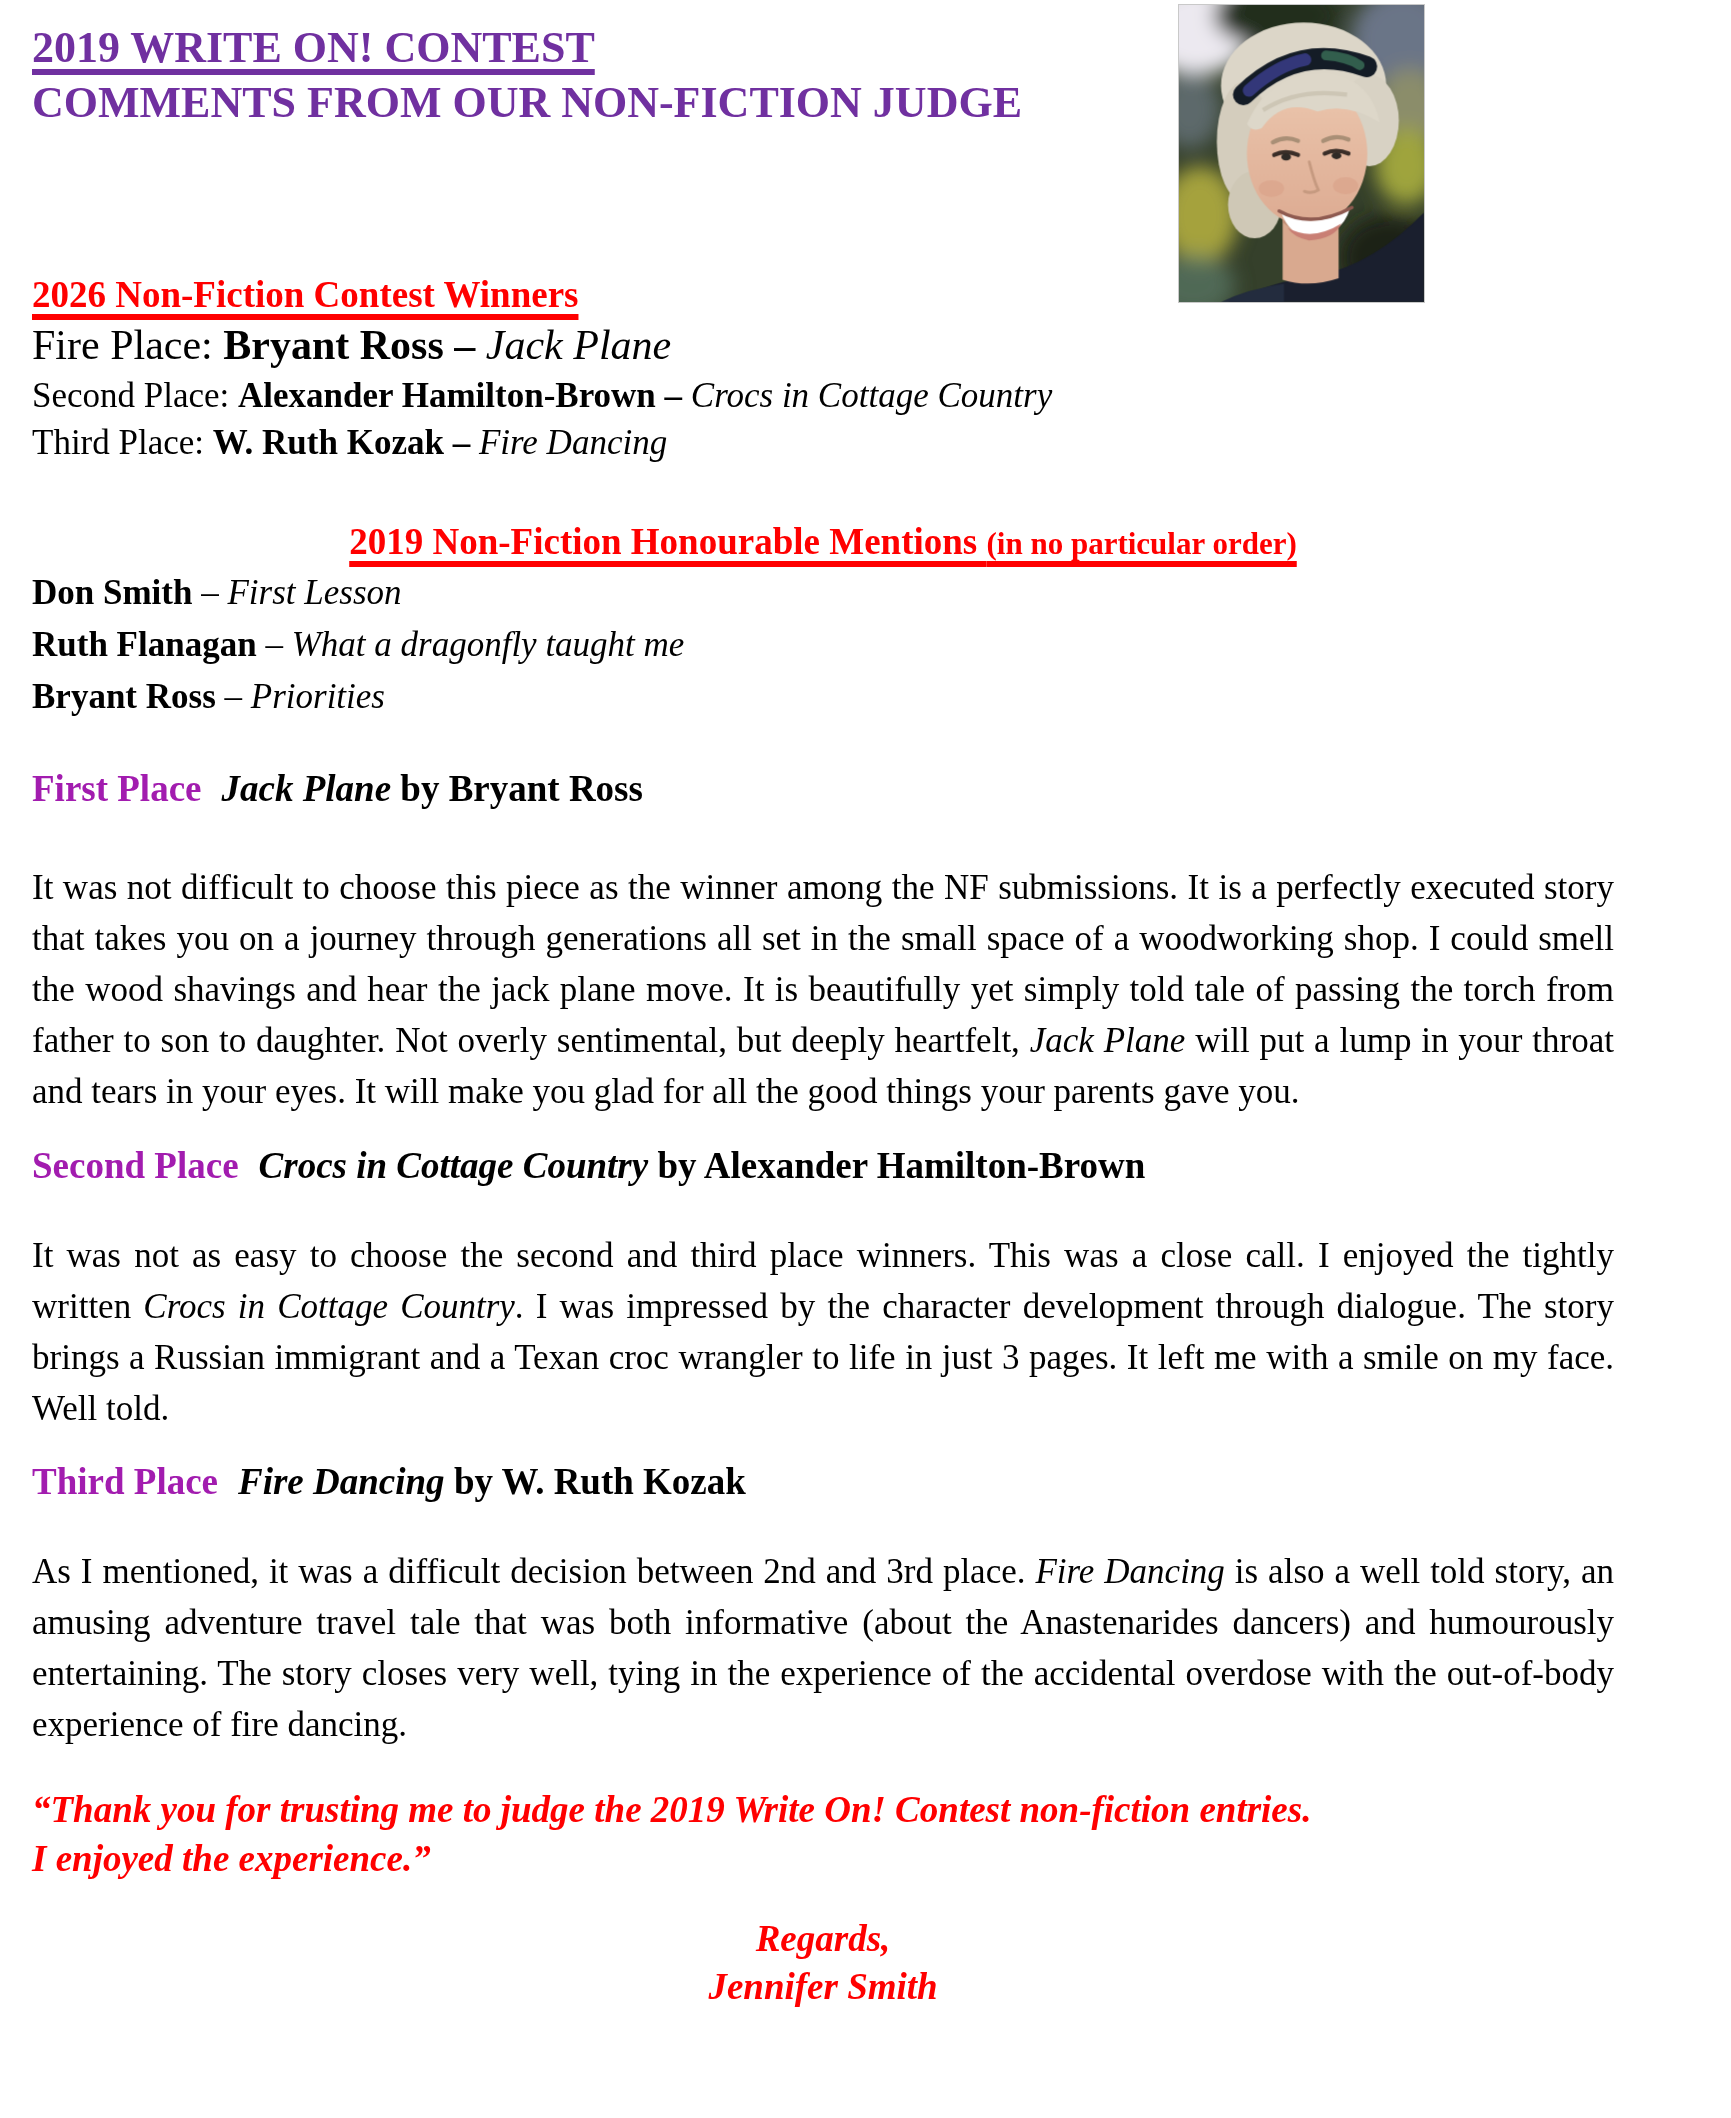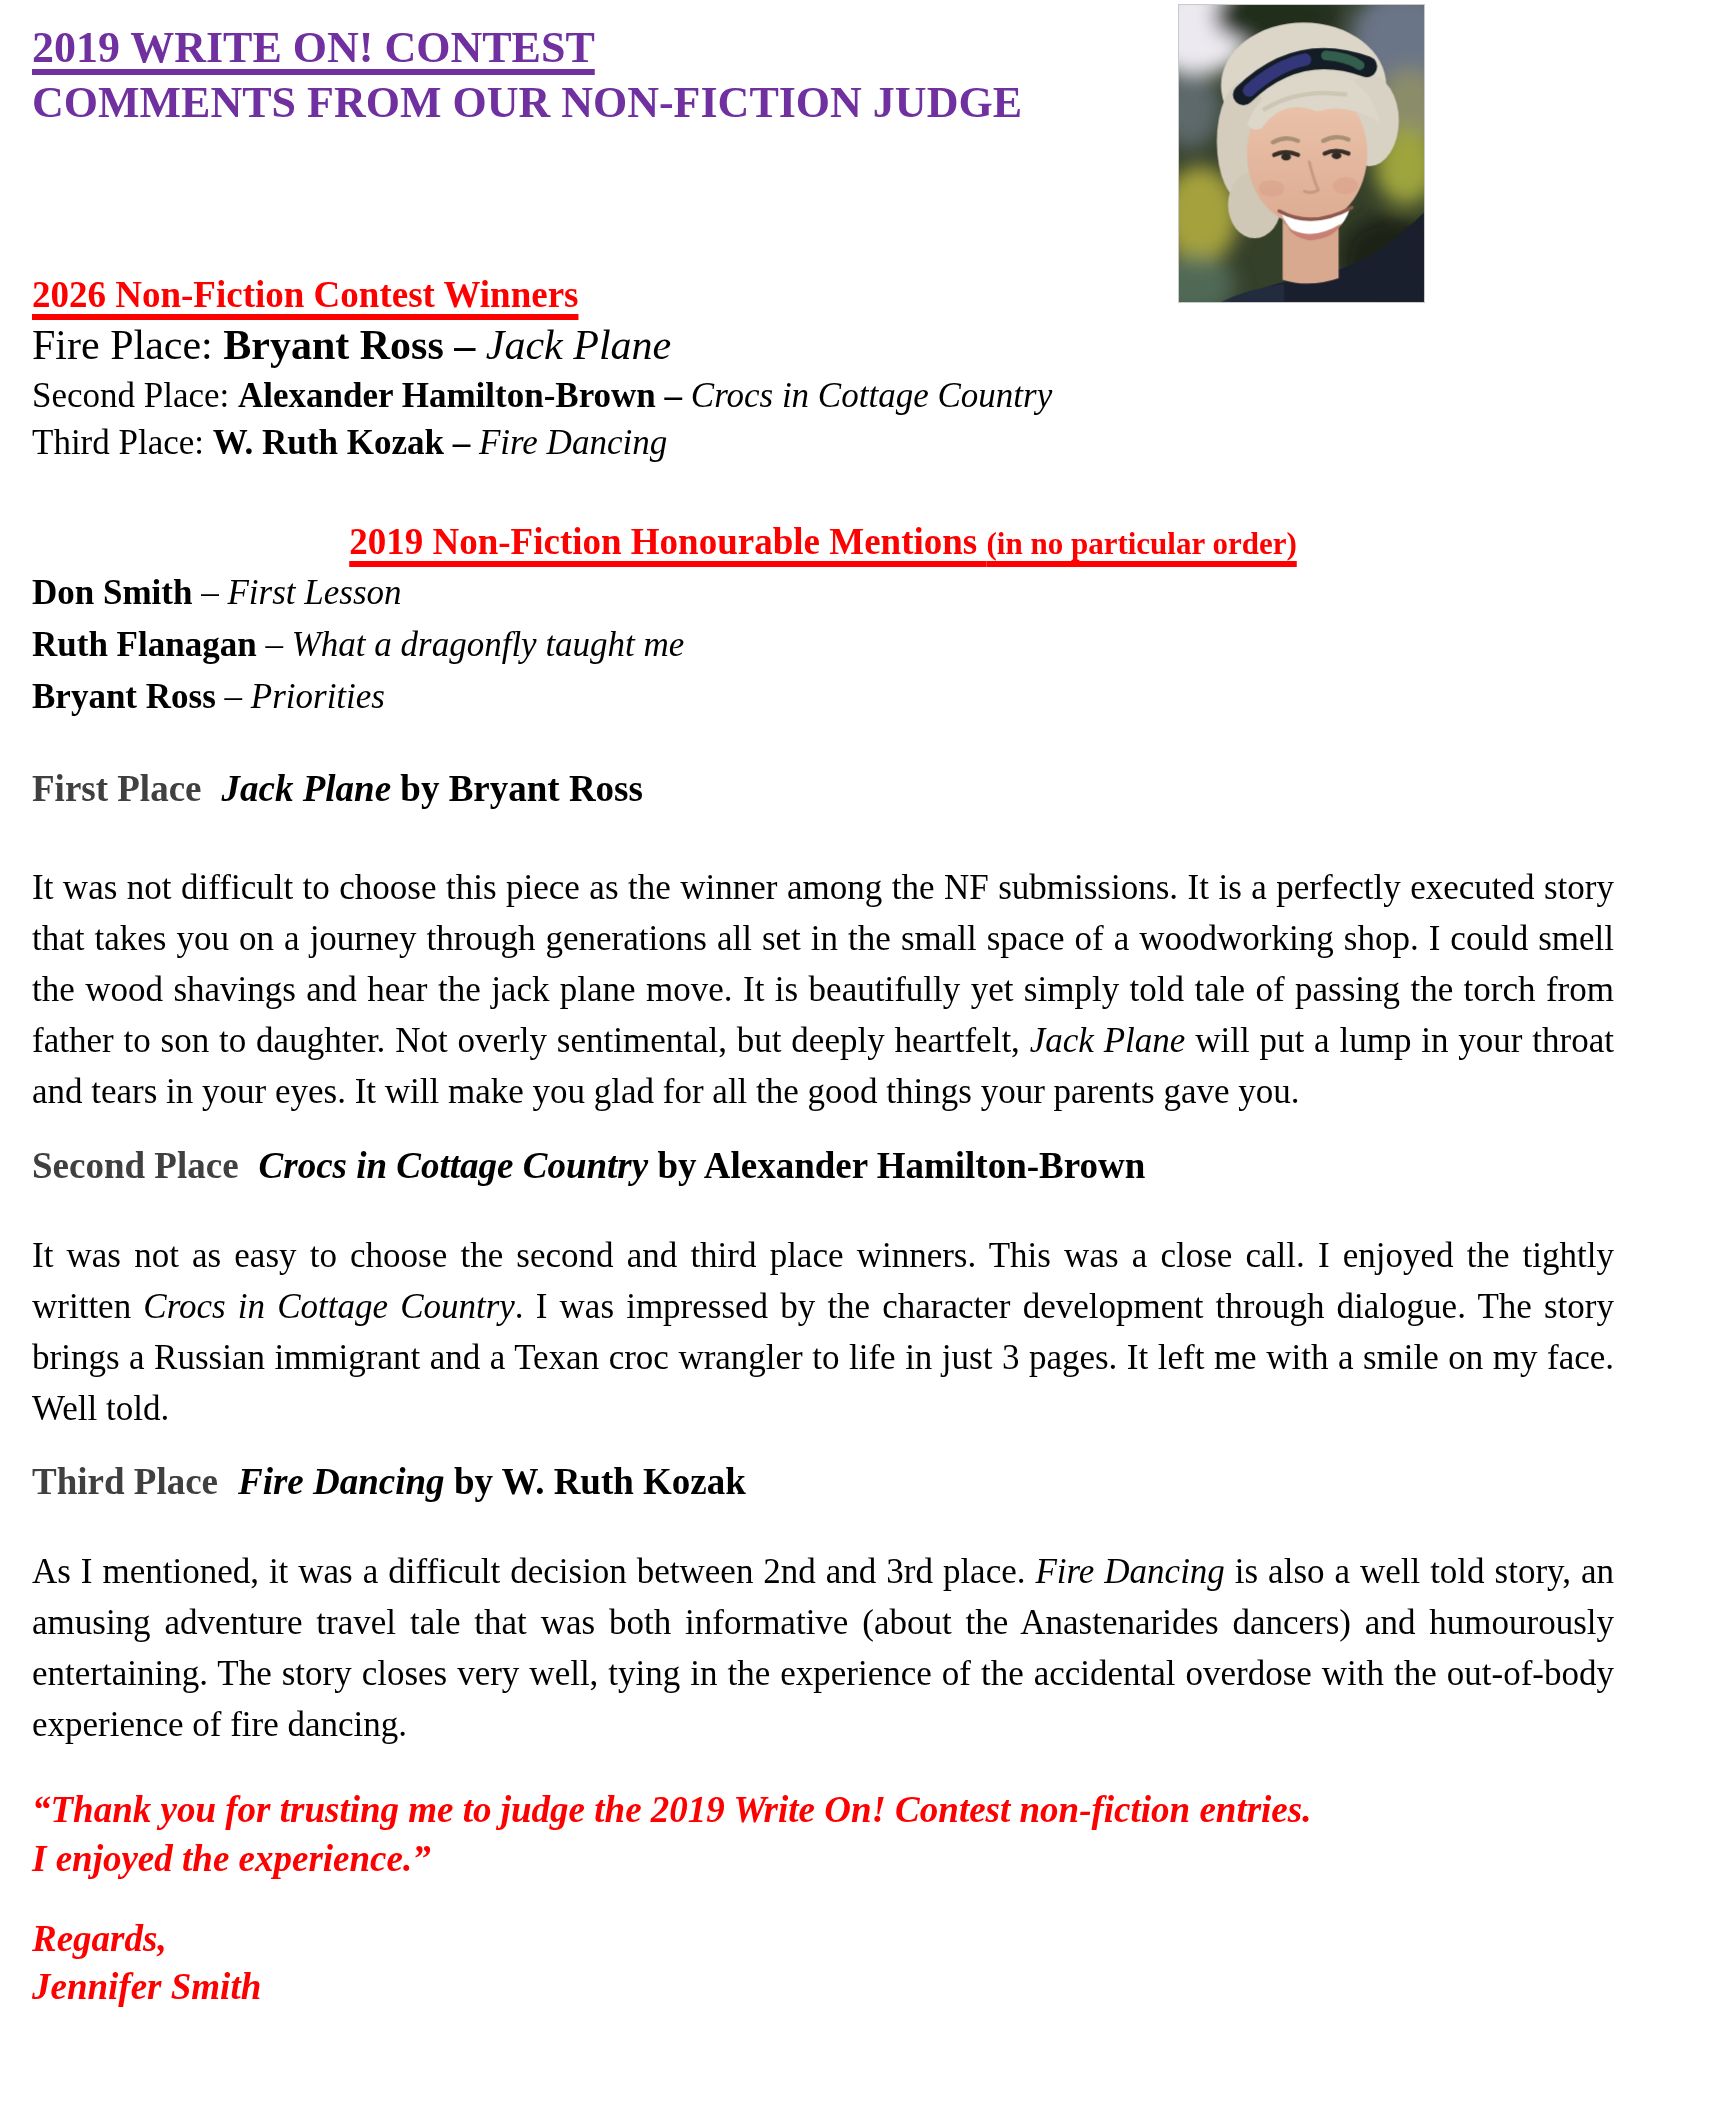--- a/index.html
+++ b/index.html
@@ -47,21 +47,21 @@
     line-height:47px;
   }
   .winner-line-first { font-size:42px; line-height:54px; }
   .winner-line       { font-size:35px; line-height:47px; }
 
   .hm-heading { margin-top:52px;text-align:center; }
   .hm-note    { font-size:31px; }
   .hm-line    { font-size:35px; line-height:52px; }
 
   .review-heading { font-size:37px; line-height:49px; }
-  .review-heading .award { color:#404040; font-weight:bold; margin-right:20px; }
+  .review-heading .award { color:#a21caf; font-weight:bold; margin-right:20px; }
   .sec1 { margin-top:41px; }
   .sec2 { margin-top:24px; }
   .sec3 { margin-top:22.6px; }
 
   .body-para {
     font-size:35px;
     line-height:51px;
     max-width:1598px;
     text-align:justify;
     text-align-last:left;
@@ -78,20 +78,21 @@
     font-size:37px;
     line-height:49px;
   }
   .closing-sig {
     margin-top:32px;
     color:#FF0000;
     font-weight:bold;
     font-style:italic;
     font-size:37px;
     line-height:48px;
+    text-align:center;
   }
 </style>
 </head>
 <body>
 
 <div class="page">
 
   <div class="photo" title="Portrait photo of the non-fiction judge, a smiling woman with short white-blonde hair and sunglasses on her head, outdoors">
     <svg viewBox="0 0 350 424" preserveAspectRatio="none">
       <defs>

